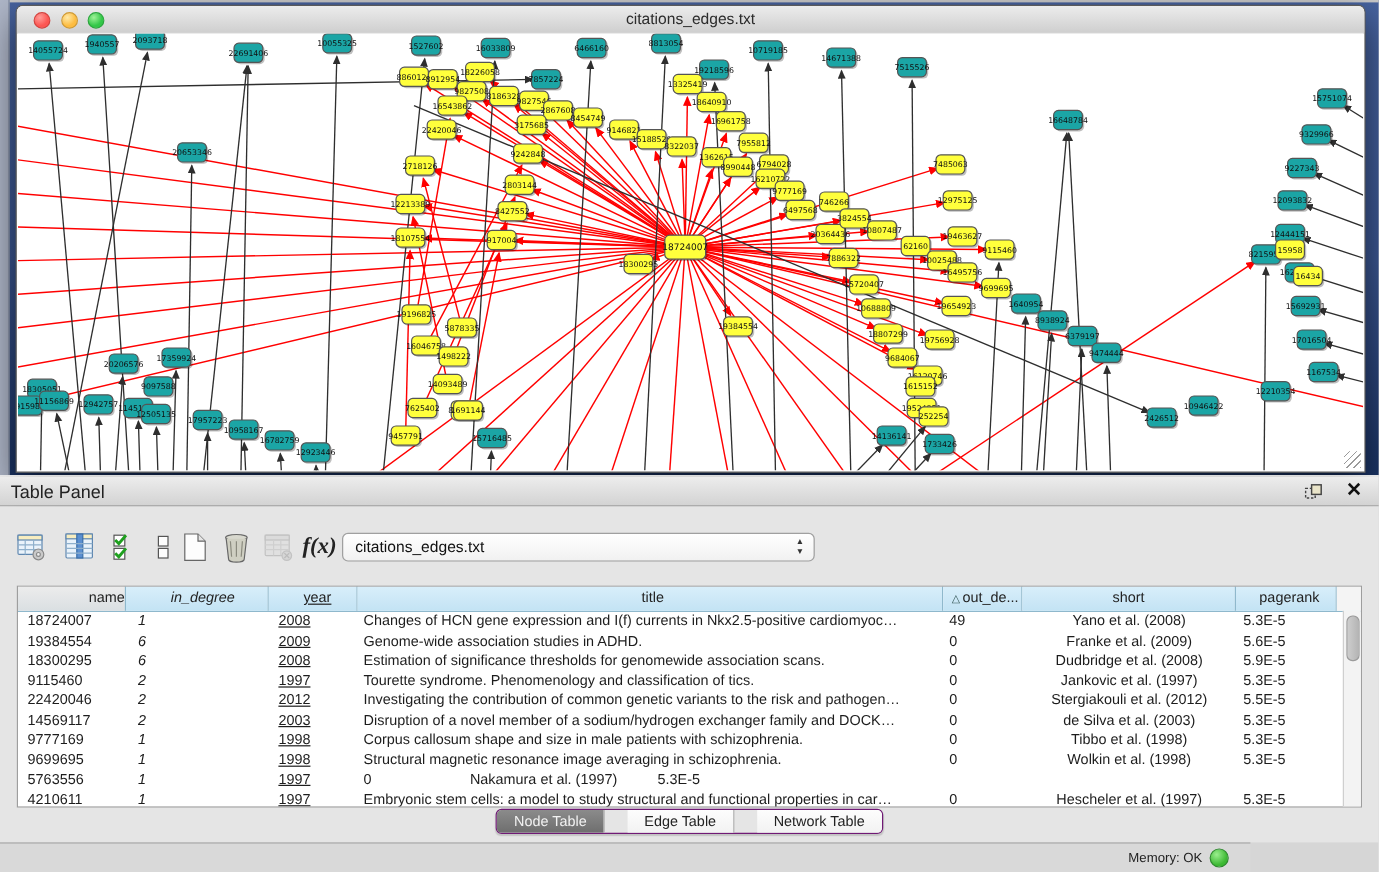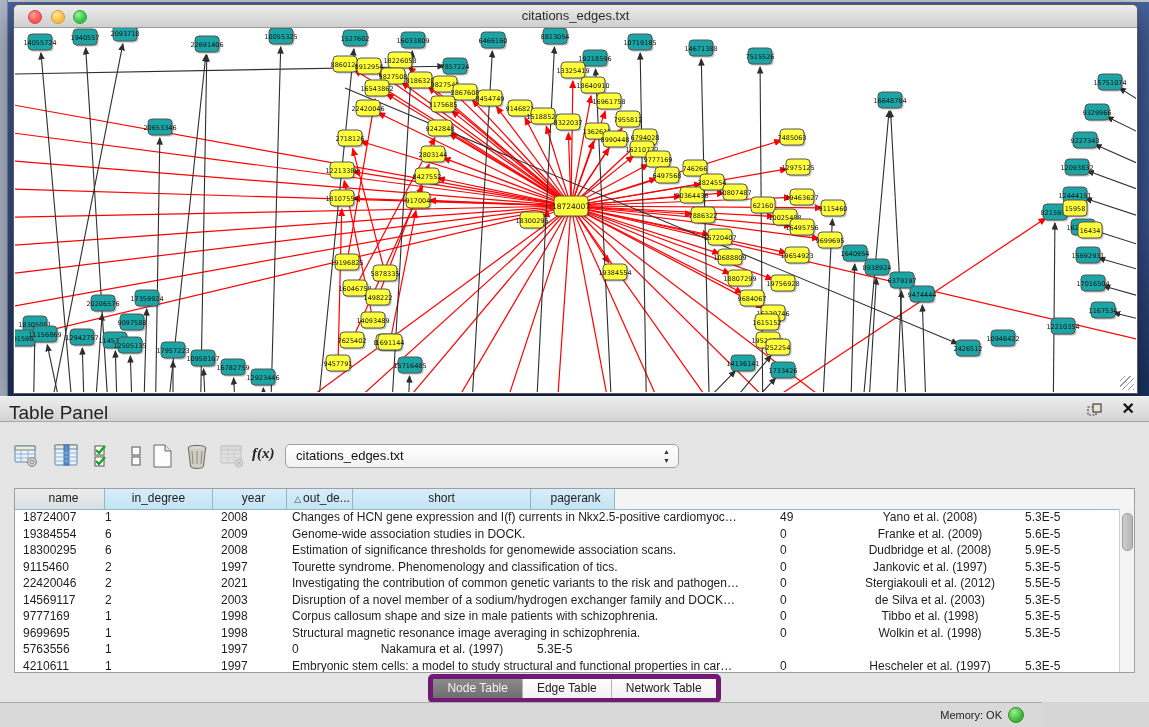--- a/index.html
+++ b/index.html
@@ -24,52 +24,52 @@
   .light.r{background:radial-gradient(circle at 35% 30%,#ff9d99,#fc5753 60%);border:1px solid #d3423e;}
   .light.y{background:radial-gradient(circle at 35% 30%,#ffe9a8,#fdbc40 60%);border:1px solid #d09a33;}
   .light.g{background:radial-gradient(circle at 35% 30%,#9ef297,#33c748 60%);border:1px solid #2aa63c;}
   .gcanvas{position:absolute;left:1px;top:23px;width:1121px;height:364px;background:#ffffff;overflow:hidden;}
   .grip{position:absolute;right:2px;bottom:2px;width:14px;height:14px;
     background:repeating-linear-gradient(135deg,transparent 0 3px,#9a9a9a 3px 4px);}
   
   .tp-title{position:absolute;left:0;top:396px;width:1149px;height:26px;
     background:linear-gradient(180deg,#ededed,#d3d3d3);
     border-top:1px solid #f5f5f5;border-bottom:1px solid #a6a6a6;box-sizing:border-box;}
-  .tp-title .lbl{position:absolute;left:9px;top:5px;font-size:19px;color:#222;}
+  .tp-title .lbl{position:absolute;left:9px;top:5px;font-size:15px;color:#222;}
   .tp-float{position:absolute;right:46px;top:5px;width:16px;height:16px;cursor:default;}
   .tp-close{position:absolute;right:14px;top:3px;font-size:16px;font-weight:bold;color:#111;line-height:18px;}
   .tp-body{position:absolute;left:0;top:422px;width:1149px;height:280px;background:#e5e5e5;}
   
   .toolbar{position:absolute;left:0;top:18px;width:1149px;height:38px;}
   .tbtn{position:absolute;top:2px;width:30px;height:30px;}
   .combo{position:absolute;left:285px;top:4px;width:394px;height:24px;background:linear-gradient(180deg,#ffffff,#f1f1f1);
     border:1px solid #a0a0a0;border-radius:5px;box-sizing:border-box;}
   .combo .txt{position:absolute;left:10px;top:3px;font-size:13px;color:#111;}
   .combo .arr{position:absolute;right:8px;top:2px;font-size:7px;line-height:9px;color:#333;text-align:center;}
   
   .tbl{position:absolute;left:14px;top:66px;width:1121px;height:185px;background:#fff;border:1px solid #9e9e9e;box-sizing:border-box;}
   .thead{display:flex;height:20px;border-bottom:1px solid #8fb8cc;}
   .th{background:linear-gradient(180deg,#d8eefa,#c3e3f4);border-right:1px solid #8fb8cc;
       font-size:12px;color:#222;text-align:center;line-height:19px;box-sizing:border-box;overflow:hidden;white-space:nowrap;}
-  .th.first{background:linear-gradient(180deg,#ececec,#dadfe2);}
+  .th.first{background:linear-gradient(180deg,#ececec,#dadfe2);text-align:right;}
   .th.fill{background:#f4f4f4;border-right:none;flex:1;}
   .sorttri{font-size:9px;color:#355;margin-right:2px;}
   .tbody{position:absolute;left:0;top:20px;right:14px;bottom:0;overflow:hidden;}
   .trow{display:flex;height:16.5px;font-size:12px;color:#1d1d1d;white-space:nowrap;}
   .td{overflow:hidden;box-sizing:border-box;line-height:16.5px;}
-  .c0{width:90px;padding-left:8px;} .c1{width:108px;padding-left:0;} .c2{width:74px;padding-left:8px;}
+  .c0{width:90px;padding-left:8px;} .c1{width:119px;padding-left:10px;font-style:italic;} .c2{width:74px;padding-left:8px;text-decoration:underline;}
   .c3{width:488px;padding-left:5px;} .c4{width:66px;padding-left:5px;}
   .c5{width:178px;text-align:center;} .c6{width:84px;padding-left:6px;}
   .vscroll{position:absolute;right:0;top:20px;bottom:0;width:14px;background:#f3f3f3;border-left:1px solid #cfcfcf;}
   .vthumb{position:absolute;left:2px;top:4px;width:9px;height:36px;border-radius:5px;
      background:linear-gradient(90deg,#cdcdcd,#b5b5b5);border:1px solid #9b9b9b;}
   
   .tabbar{position:absolute;left:0;top:252px;width:1149px;height:22px;text-align:center;}
-  .tabset{display:inline-flex;border:5px solid #701a75;border-radius:5px;overflow:hidden;
-     box-shadow:0 1px 1px rgba(0,0,0,.15);}
+  .tabset{display:inline-flex;border:1px solid #701a75;border-radius:5px;overflow:hidden;
+     box-shadow:0 1px 1px rgba(0,0,0,.15);gap:19px;}
   .tab{font-size:12px;padding:2px 14px;background:linear-gradient(180deg,#fdfdfd,#f2f2f2);color:#222;
      border-right:1px solid #b5b5b5;line-height:15px;}
   .tab:last-child{border-right:none;}
   .tab.sel{background:linear-gradient(180deg,#8b8b8b,#6e6e6e);color:#f2f2f2;}
   
   .statusbar{position:absolute;left:0;top:702px;width:1042px;height:25px;background:#d9d9d9;
      border-top:1px solid #ababab;}
   .mem-label{position:absolute;right:40px;top:6px;font-size:11px;color:#222;}
   .mem-dot{position:absolute;right:18px;top:4px;width:14px;height:14px;border-radius:50%;
      background:radial-gradient(circle at 35% 30%,#9aef8e,#3cb832 65%);border:1px solid #2e8b2e;}
@@ -881,52 +881,53 @@
     </span>
     <span class="tbtn" style="left:218px">
       <svg width="28" height="28" viewBox="0 0 28 28" opacity="0.45">
           <rect x="3" y="4" width="20" height="17" rx="1" fill="#dcdcdc" stroke="#999"></rect>
           <rect x="3" y="4" width="20" height="4" fill="#cfcfcf" stroke="#999"></rect>
           <path d="M3 12 h20 M3 16 h20 M10 8 v13 M16 8 v13" stroke="#b5b5b5" fill="none"></path>
           <circle cx="21" cy="21" r="4" fill="#c4c4c4" stroke="#999"></circle>
           <path d="M19 19 l4 4 M23 19 l-4 4" stroke="#8a8a8a"></path>
         </svg>
     </span>
-    <span class="tbtn" style="left:252px;top:5px;font-family:'Liberation Serif',serif;font-style:italic;font-weight:bold;font-size:15px;color:#222;">f(x)</span>
+    <span class="tbtn" style="left:252px;top:5px;font-family:'Liberation Serif',serif;font-style:italic;font-weight:bold;font-size:19px;color:#222;">f(x)</span>
     <span class="combo">
       <span class="txt">citations_edges.txt</span>
       <span class="arr">▲<br>▼</span>
     </span>
   </div>
 
   <div class="tbl">
     <div class="thead" id="thead">
         <div class="th c0 first">name</div>
         <div class="th c1">in_degree</div>
         <div class="th c2">year</div>
+        <div class="th c3">title</div>
         <div class="th c4"><span class="sorttri">△</span>out_de...</div>
         <div class="th c5">short</div>
         <div class="th c6">pagerank</div>
         <div class="th fill"></div>
       </div>
     <div class="tbody" id="tbody">
         <div class="trow">
           <div class="td c0">18724007</div>
           <div class="td c1">1</div>
           <div class="td c2">2008</div>
           <div class="td c3">Changes of HCN gene expression and I(f) currents in Nkx2.5-positive cardiomyoc…</div>
           <div class="td c4">49</div>
           <div class="td c5">Yano et al. (2008)</div>
           <div class="td c6">5.3E-5</div>
         </div>
         <div class="trow">
           <div class="td c0">19384554</div>
           <div class="td c1">6</div>
           <div class="td c2">2009</div>
-          <div class="td c3">Genome-wide association studies in DOCK.</div>
+          <div class="td c3">Genome-wide association studies in ADHD.</div>
           <div class="td c4">0</div>
           <div class="td c5">Franke et al. (2009)</div>
           <div class="td c6">5.6E-5</div>
         </div>
         <div class="trow">
           <div class="td c0">18300295</div>
           <div class="td c1">6</div>
           <div class="td c2">2008</div>
           <div class="td c3">Estimation of significance thresholds for genomewide association scans.</div>
           <div class="td c4">0</div>
@@ -938,21 +939,21 @@
           <div class="td c1">2</div>
           <div class="td c2">1997</div>
           <div class="td c3">Tourette syndrome. Phenomenology and classification of tics.</div>
           <div class="td c4">0</div>
           <div class="td c5">Jankovic et al. (1997)</div>
           <div class="td c6">5.3E-5</div>
         </div>
         <div class="trow">
           <div class="td c0">22420046</div>
           <div class="td c1">2</div>
-          <div class="td c2">2021</div>
+          <div class="td c2">2012</div>
           <div class="td c3">Investigating the contribution of common genetic variants to the risk and pathogen…</div>
           <div class="td c4">0</div>
           <div class="td c5">Stergiakouli et al. (2012)</div>
           <div class="td c6">5.5E-5</div>
         </div>
         <div class="trow">
           <div class="td c0">14569117</div>
           <div class="td c1">2</div>
           <div class="td c2">2003</div>
           <div class="td c3">Disruption of a novel member of a sodium/hydrogen exchanger family and DOCK…</div>

